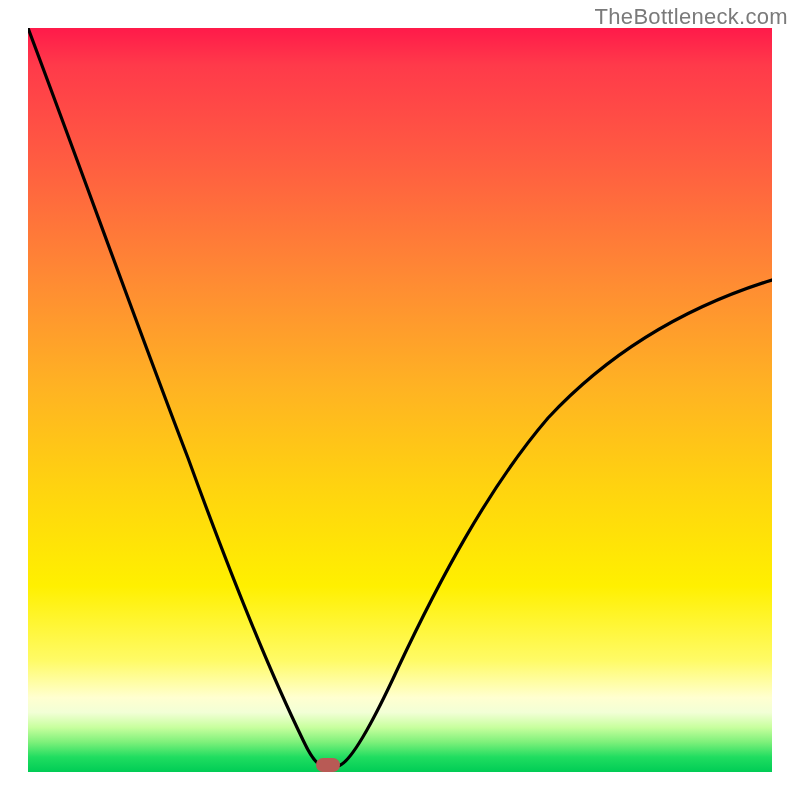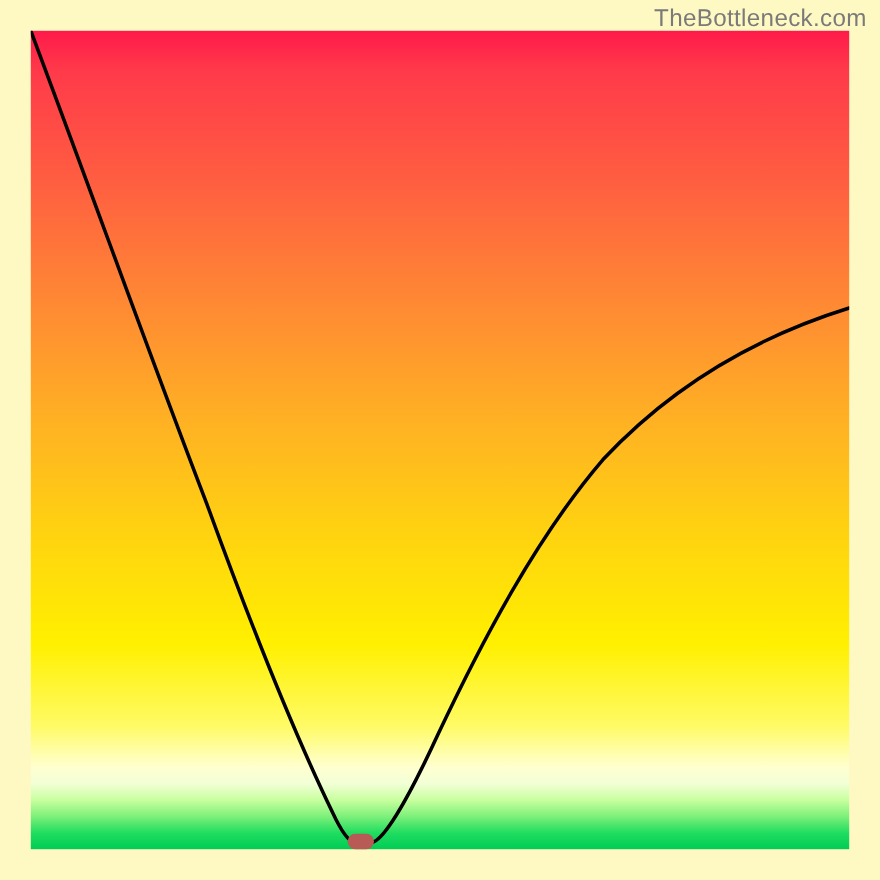--- a/index.html
+++ b/index.html
@@ -10,21 +10,21 @@
     background: #000;
     overflow: hidden;
     font-family: Arial, Helvetica, sans-serif;
   }
   .frame {
     position: absolute;
     left: 0;
     top: 0;
     width: 800px;
     height: 800px;
-    background: #fef9c3;
+    background: #ffffff;
   }
   .plot {
     position: absolute;
     left: 28px;
     top: 28px;
     width: 744px;
     height: 744px;
     background: linear-gradient(to bottom,
       #ff1a4a 0%,
       #ff3a4a 5%,

